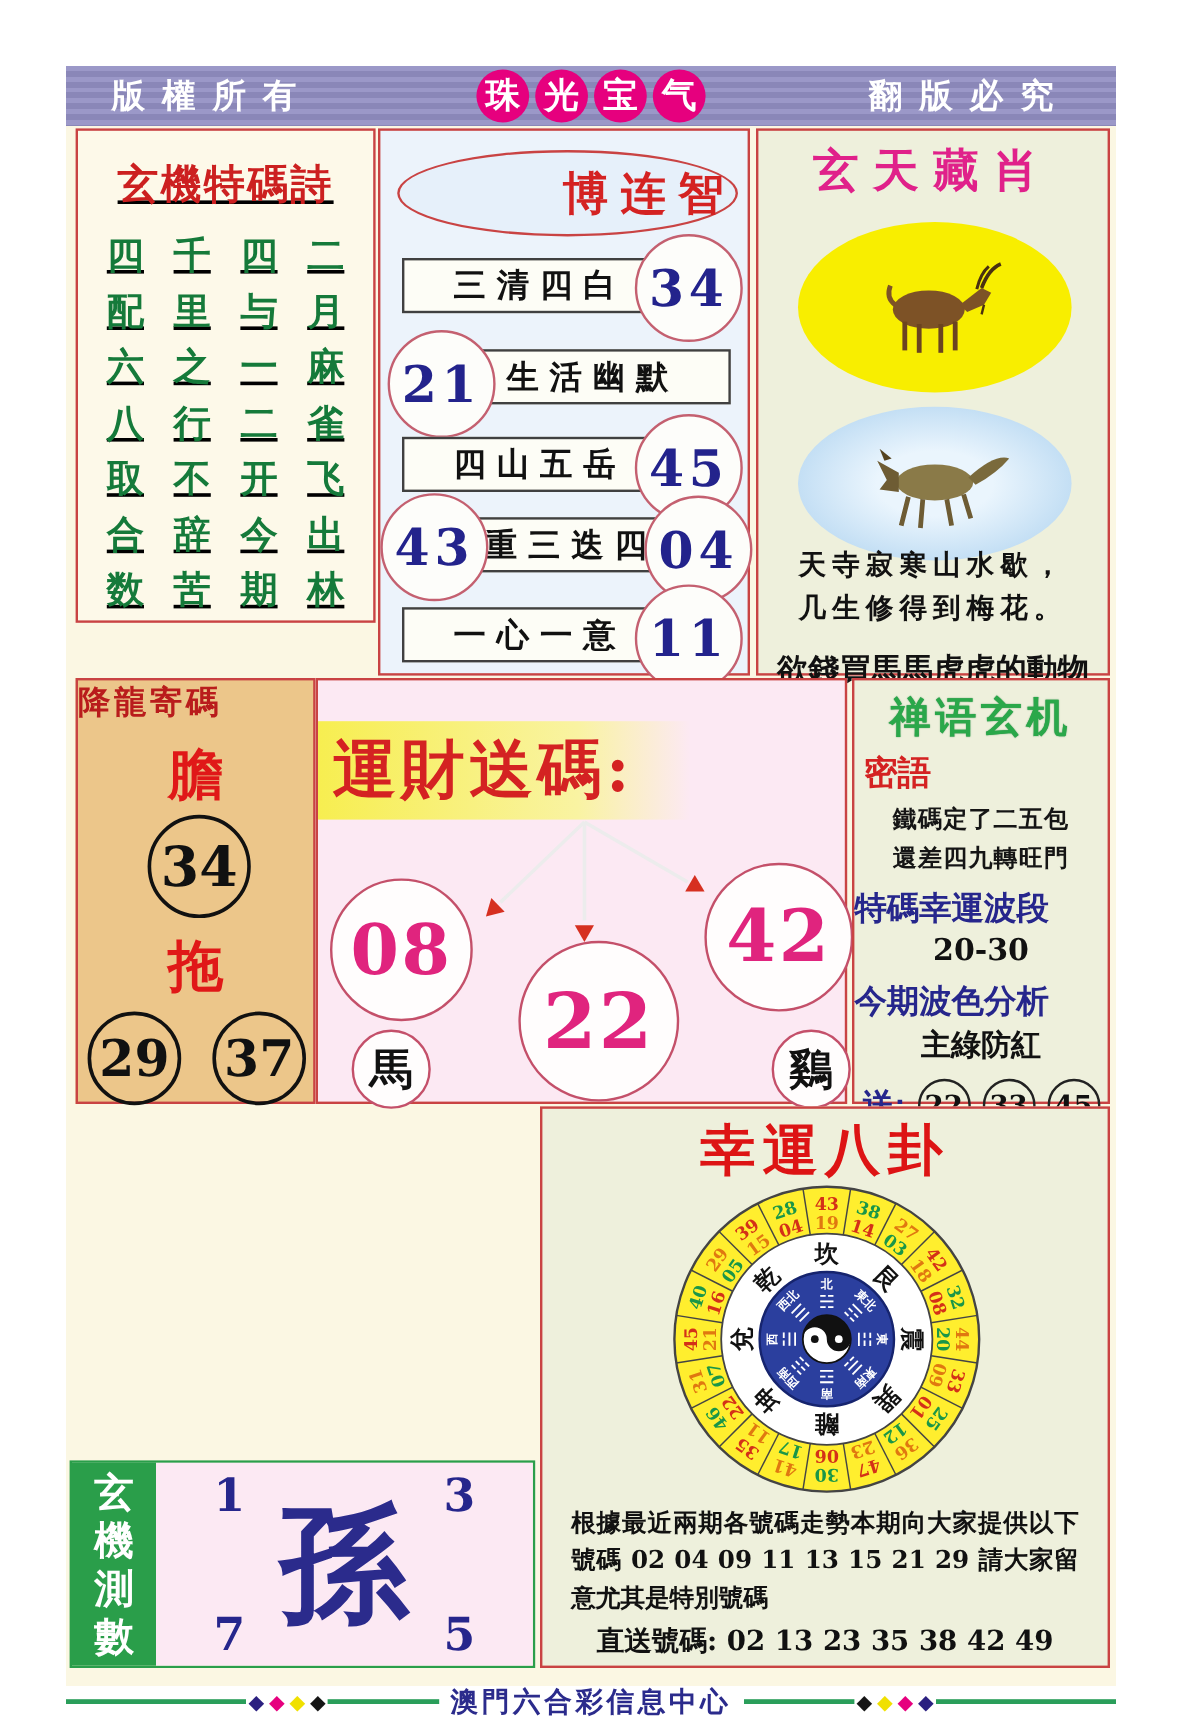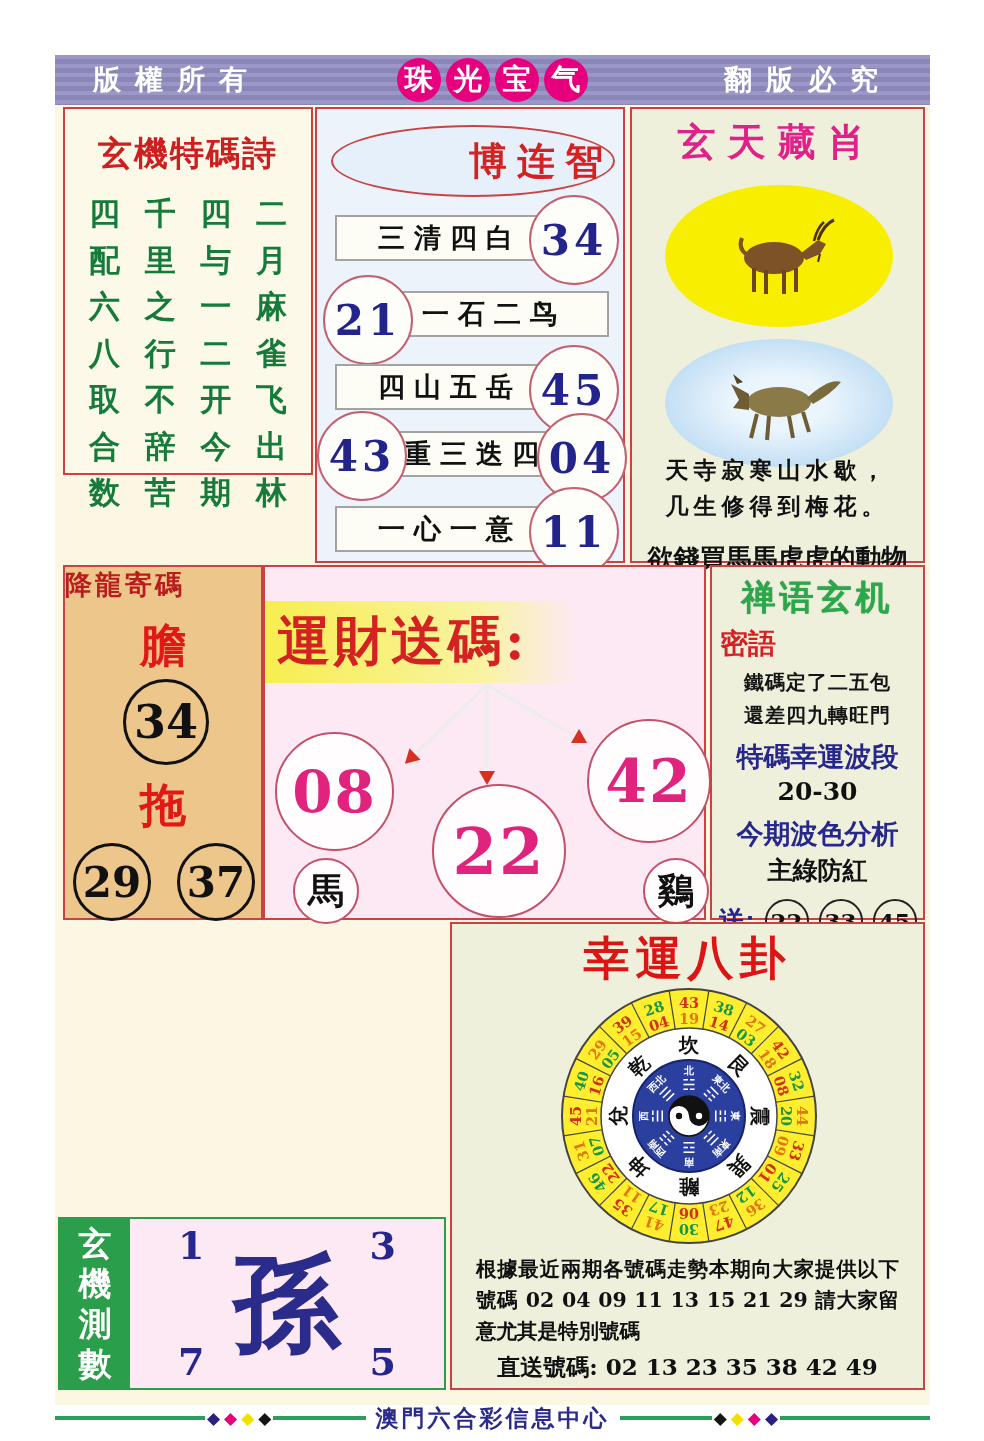--- a/index.html
+++ b/index.html
@@ -12,33 +12,33 @@
   .hdr{position:absolute;left:0;top:0;width:875px;height:50px;
        background:repeating-linear-gradient(180deg,#9b98c8 0 4px,#8a87b8 4px 9px);
        display:flex;align-items:center;justify-content:space-between;padding:0 38px;box-sizing:border-box;}
   .hdr-side{color:#fff;font-size:28px;font-weight:bold;letter-spacing:14px;font-family:"DejaVu Serif",serif;}
   .hdr-title{display:flex;gap:5px;}
   .hdr-title .tc{width:44px;height:44px;border-radius:50%;background:#e6007e;color:#fff;
        display:flex;align-items:center;justify-content:center;font-size:29px;font-weight:bold;
        font-family:"DejaVu Serif",serif;}
 
   
-  .poem{left:8px;top:52px;width:250px;height:368px;background:#fdf9e9;}
+  .poem{left:8px;top:52px;width:250px;height:412px;background:#fdf9e9;text-decoration:underline;}
   .poem-title{color:#cc2020;font-size:34px;font-weight:bold;text-align:center;margin-top:22px;
        font-family:"DejaVu Serif",serif;letter-spacing:2px;}
   .poem-grid{display:flex;justify-content:space-between;padding:20px 24px 0 24px;}
   .poem-col{display:flex;flex-direction:column;gap:14px;}
   .poem-char{color:#157a3a;font-size:31px;font-weight:bold;font-family:"DejaVu Serif",serif;line-height:1.05;}
 
   
   .bolian{left:260px;top:52px;width:310px;height:456px;background:#ecf3fb;}
   .bl-ellipse{position:absolute;left:14px;top:16px;width:280px;height:68px;border:2px solid #c94343;
        border-radius:50%;background:#e6f0fa;display:flex;align-items:center;justify-content:flex-end;}
   .bl-ellipse span{color:#d42222;font-size:38px;font-weight:bold;font-family:"DejaVu Serif",serif;letter-spacing:10px;}
-  .bl-box{position:absolute;height:46px;background:#fdfdf6;border:2px solid #a3a3a3;box-sizing:border-box;
+  .bl-box{position:absolute;height:46px;background:#fdfdf6;border:2px solid #404040;box-sizing:border-box;
        display:flex;align-items:center;}
   .bl-box span{font-size:27px;font-weight:bold;font-family:"DejaVu Serif",serif;color:#111;letter-spacing:9px;width:100%;text-align:center;}
   .bl-circ{position:absolute;width:86px;height:86px;border-radius:50%;background:#fdfdfa;border:2px solid #c46070;
        display:flex;align-items:center;justify-content:center;color:#23238c;font-size:42px;font-weight:bold;
        font-family:"DejaVu Serif",serif;letter-spacing:4px;}
 
   
   .zodiac{left:575px;top:52px;width:295px;height:456px;background:#eef0dc;}
   .zo-title{color:#e0218a;font-size:38px;font-weight:bold;text-align:center;margin-top:8px;letter-spacing:12px;
        font-family:"DejaVu Serif",serif;}
@@ -72,21 +72,21 @@
   .fo-zo{color:#111;}
   .fo-arrows{position:absolute;left:0;top:0;pointer-events:none;}
 
   
   .zen{left:655px;top:510px;width:215px;height:355px;background:#eef0dc;}
   .zen-title{color:#2aa84a;font-size:34px;font-weight:900;text-align:center;margin-top:8px;letter-spacing:4px;
        text-shadow:0 0 1px #1f7d38;}
   .zen-secret{color:#d42222;font-size:28px;font-weight:bold;padding-left:8px;margin-top:4px;}
   .zen-line{color:#151515;font-size:20px;font-weight:bold;text-align:center;font-family:"DejaVu Serif",serif;
        margin-top:6px;letter-spacing:1px;}
-  .zen-label{color:#26268c;font-size:27px;font-weight:bold;text-align:center;margin-top:10px;}
+  .zen-label{color:#26268c;font-size:27px;font-weight:bold;margin-top:10px;}
   .zen-value{color:#111;font-size:25px;font-weight:bold;text-align:center;font-family:"DejaVu Serif",serif;margin-top:2px;}
   .zen-send{display:flex;align-items:center;justify-content:center;gap:10px;margin-top:12px;}
   .zen-send .lbl{color:#26268c;font-size:27px;font-weight:bold;}
   .zen-send .sc{width:40px;height:40px;border-radius:50%;border:2px solid #222;display:flex;align-items:center;
        justify-content:center;color:#111;font-size:23px;font-weight:bold;font-family:"DejaVu Serif",serif;}
 
   
   .joke{left:3px;top:867px;width:388px;height:293px;background:#fffef8;border-color:#d06060;}
   .jk-head{display:flex;align-items:flex-start;justify-content:space-between;padding:10px 10px 0 24px;}
   .jk-title{color:#111;font-size:29px;font-weight:bold;letter-spacing:7px;font-family:"DejaVu Serif",serif;}
@@ -184,21 +184,21 @@
 
     <div class="panel bolian">
       <div class="bl-ellipse">
         <span>博连智</span>
       </div>
       <div class="bl-box" style="left:18px;top:106px;width:230px;">
         <span>三清四白</span>
         </div>
       <div class="bl-circ" style="left:212px;top:86px;">34</div>
       <div class="bl-box" style="left:62px;top:182px;width:230px;">
-        <span>一石二鸟</span>
+        <span>生活幽默</span>
         </div>
       <div class="bl-circ" style="left:6px;top:166px;">21</div>
       <div class="bl-box" style="left:18px;top:255px;width:230px;">
         <span>四山五岳</span>
         </div>
       <div class="bl-circ" style="left:212px;top:236px;">45</div>
       <div class="bl-box" style="left:44px;top:322px;width:230px;">
         <span>重三迭四</span>
         </div>
       <div class="bl-circ" style="left:0px;top:302px;">43</div>

